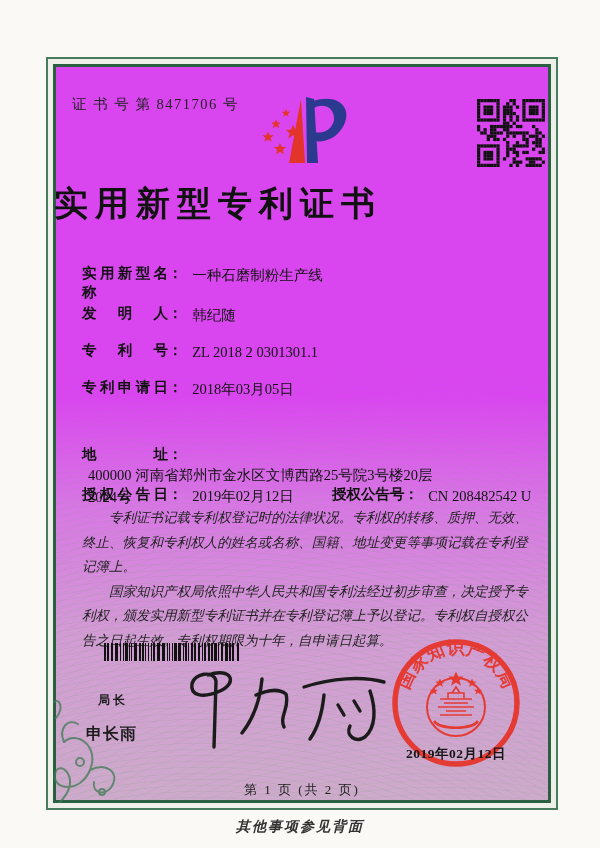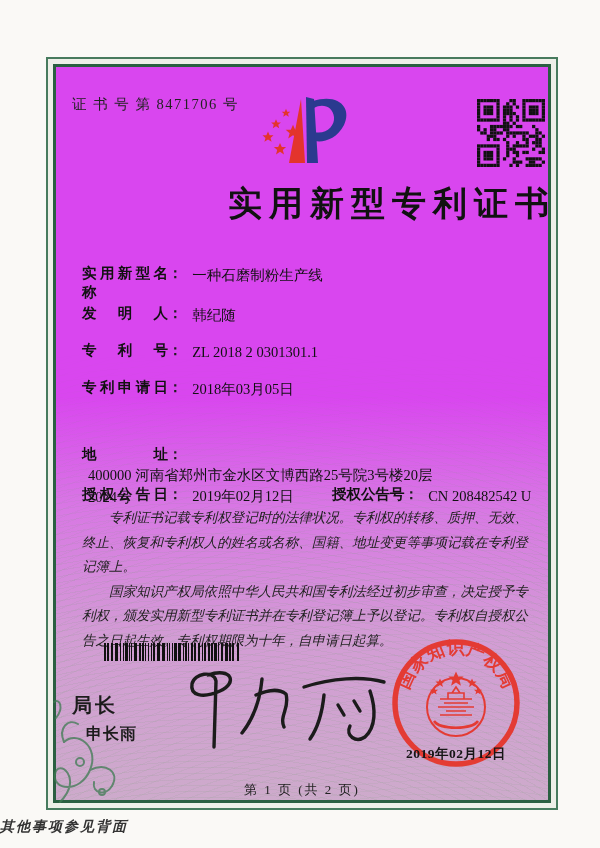--- a/index.html
+++ b/index.html
@@ -27,46 +27,46 @@
     background:
       repeating-radial-gradient(circle at 30% 175%, rgba(104,158,104,.13) 0 1px, transparent 1px 6px),
       repeating-radial-gradient(circle at 78% 190%, rgba(104,158,104,.11) 0 1px, transparent 1px 7px);
     -webkit-mask-image:linear-gradient(180deg, transparent 38%, #000 68%);
     mask-image:linear-gradient(180deg, transparent 38%, #000 68%);
   }
   .cert-no{position:absolute;left:24px;top:36px;font-size:14.5px;letter-spacing:1.5px;color:#222;}
   .logo{position:absolute;left:208px;top:32px;width:96px;height:78px;}
   .qr{position:absolute;left:429px;top:40px;width:68px;height:68px;}
   .title{
-    position:absolute;left:0;right:0;top:122px;margin:0;text-align:right;
+    position:absolute;left:0;right:0;top:122px;margin:0;text-align:left;
     font-size:34px;font-weight:600;letter-spacing:7px;color:#111;padding-left:6px;
   }
   .frow{position:absolute;left:34px;width:460px;font-size:14.5px;}
   .flbl{
     display:inline-block;width:86px;font-weight:600;vertical-align:top;
     text-align:justify;text-align-last:justify;color:#111;
   }
   .fcolon{font-weight:600;vertical-align:top;}
   .fval{display:inline-block;margin-left:6px;max-width:356px;vertical-align:top;
         font-weight:500;line-height:1.55;color:#111;}
   .fpair2{position:absolute;left:250px;top:0;white-space:nowrap;}
   .fpair2 .flbl{width:72px;}
   .body-text{position:absolute;left:34px;top:447px;width:446px;
     font-size:13.5px;line-height:1.82;font-style:italic;font-weight:500;
     text-align:justify;color:#222;}
   .body-text p{margin:0;text-indent:2em;}
   .barcode{position:absolute;left:56px;top:584px;width:136px;height:18px;}
-  .director-title{position:absolute;left:24px;top:633px;font-size:20px;font-weight:700;letter-spacing:3px;}
+  .director-title{position:absolute;left:50px;top:633px;font-size:12px;font-weight:700;letter-spacing:3px;}
   .director-name{position:absolute;left:38px;top:665px;font-size:16px;font-weight:700;letter-spacing:1px;}
   .signature{position:absolute;left:118px;top:598px;width:250px;height:105px;}
   .seal{position:absolute;left:342px;top:578px;width:132px;height:132px;opacity:.92;}
   .seal-date{position:absolute;left:316px;top:686px;width:184px;text-align:center;
     font-size:13.5px;font-weight:700;color:#161616;letter-spacing:.5px;}
   .page-no{position:absolute;left:0;right:0;top:722px;text-align:center;font-size:13px;letter-spacing:2px;color:#222;}
-  .back-note{position:absolute;left:0;right:0;top:818px;text-align:left;
+  .back-note{position:absolute;left:0;right:0;top:818px;text-align:center;
     font-size:14px;font-style:italic;font-weight:600;letter-spacing:2px;color:#333;}
   .floral{position:absolute;left:2px;bottom:2px;width:108px;height:132px;opacity:.75;}
 </style>
 </head>
 <body>
 
 <div class="page">
   <div class="cert-frame">
     <div class="cert-inner">
       <div class="tint"></div>

